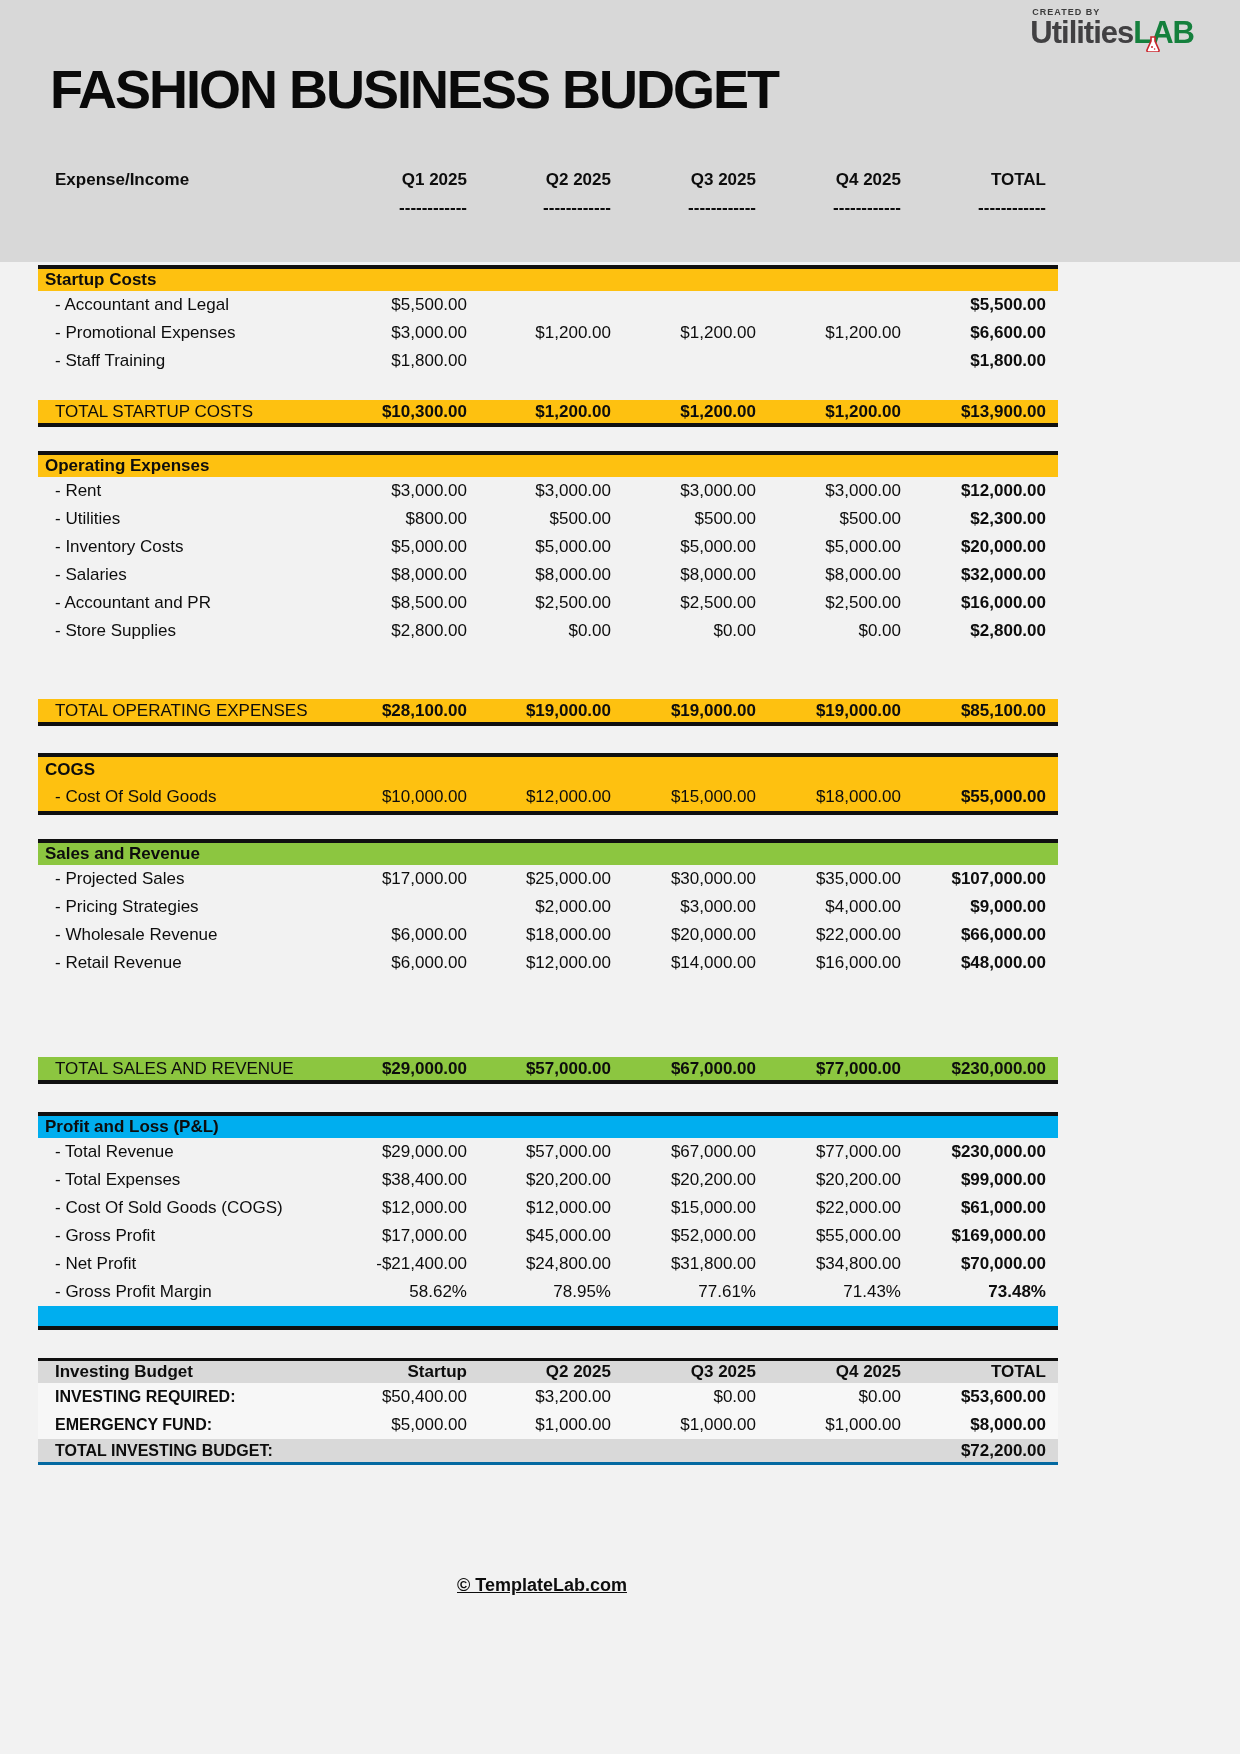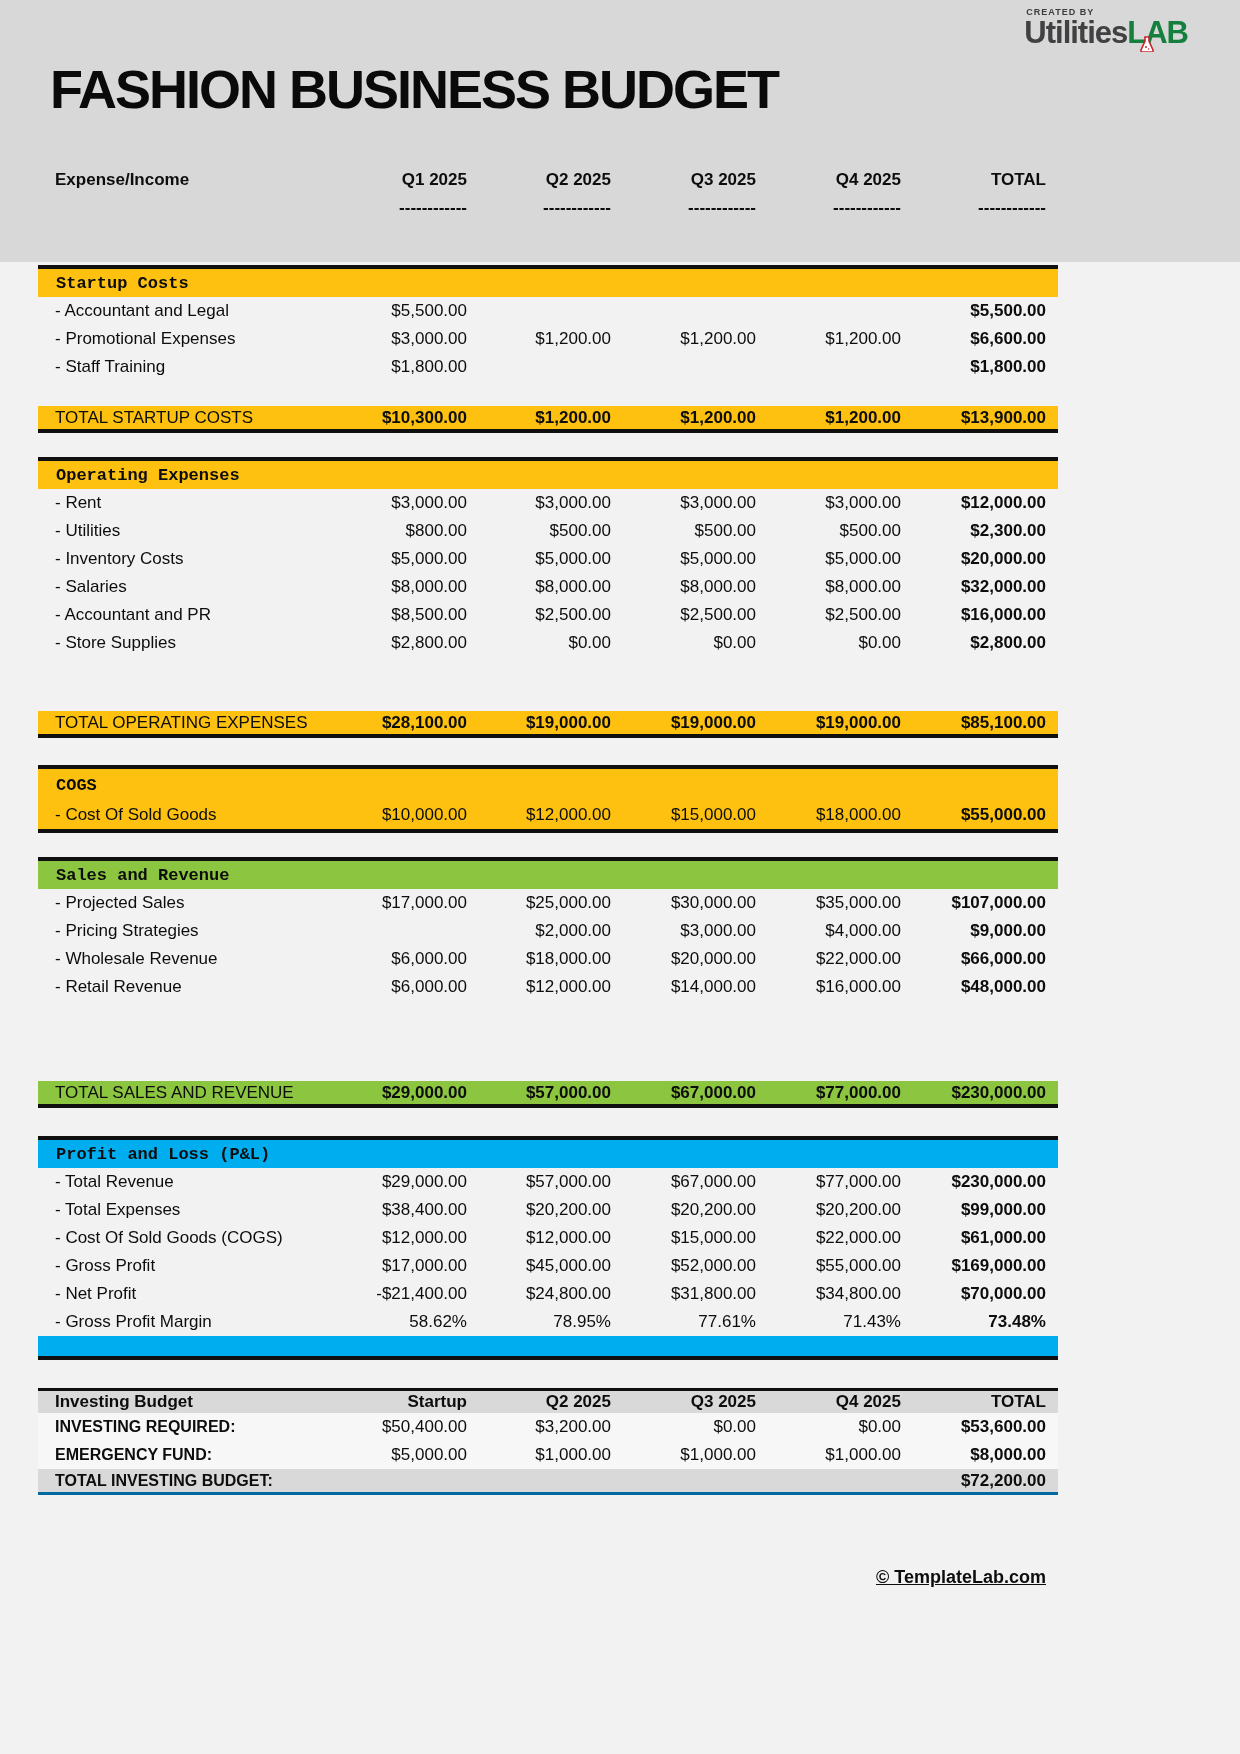--- a/index.html
+++ b/index.html
@@ -4,63 +4,63 @@
 <style>
   * { margin:0; padding:0; box-sizing:border-box; }
   body { background:#e8e8e8; }
   .page {
     width:1240px; height:1754px; position:relative; overflow:hidden;
     background:#f2f2f2; color:#0d0d0d;
     font-family:"Liberation Sans", sans-serif; font-size:17px;
   }
   .band { position:absolute; top:0; left:0; width:1240px; height:262px; background:#d8d8d8; }
   
-  .logo { position:absolute; top:8px; right:52px; text-align:left; line-height:1; }
+  .logo { position:absolute; top:8px; right:46px; text-align:left; line-height:1; }
   .logo .created { font-size:9px; font-weight:bold; letter-spacing:1px; color:#3c3c3c; margin-left:2px; }
   .logo .brandrow { font-size:31px; font-weight:bold; letter-spacing:-1px; position:relative; }
   .logo .gray { color:#414042; }
   .logo .red { color:#15803d; }
   .logo .flask { position:absolute; right:34px; top:9px; }
   
   .title { position:absolute; left:50px; top:58px; font-size:54px; font-weight:bold;
            letter-spacing:-2px; color:#0a0a0a; white-space:nowrap; }
   
   .tbl { position:relative; margin-left:38px; width:1020px; }
   .r { display:grid; grid-template-columns:285px 144px 144px 145px 145px 145px;
        height:28px; align-items:center; padding-right:12px; }
   .r .l { padding-left:17px; text-align:left; white-space:nowrap; }
   .r .n { text-align:right; white-space:nowrap; }
   .r .t { text-align:right; font-weight:bold; white-space:nowrap; }
   .bold { font-weight:bold; }
   
   .colhead { position:absolute; top:168px; left:38px; width:1020px; height:24px; }
   .dashrow { position:absolute; top:196px; left:38px; width:1020px; height:24px; }
   
-  .sech { height:32px; display:flex; align-items:center; padding-left:18px;
-          font-weight:bold; border-top:4px solid #101010;font-family:Liberation Mono, monospace; }
+  .sech { height:26px; display:flex; align-items:center; padding-left:7px;
+          font-weight:bold; border-top:4px solid #101010; }
   .totrow { height:27px; border-bottom:4px solid #101010; font-weight:bold; }
   .totrow .l { font-weight:normal; }
   .yellow { background:#fec110; }
   .green  { background:#8cc640; }
   .blue   { background:#00aeef; }
   .spacer25 { height:25px; } .spacer54 { height:54px; } .spacer80 { height:80px; }
   .startup-wrap { margin-top:265px; }
   .cogs-block { border-top:4px solid #101010; border-bottom:4px solid #101010; }
   .cogs-block .sech { border-top:none; }
   .bluebar { height:24px; border-bottom:4px solid #101010; }
   
   .inv-head { height:25px; background:#d9d9d9; border-top:3px solid #101010; font-weight:bold; }
   .inv-head .n { font-weight:bold; }
   .inv-row { height:28px; background:#f7f7f7; }
   .inv-row .l { font-weight:bold; font-size:16px; }
   .inv-tot { height:26px; background:#d9d9d9; border-bottom:3px solid #0369a1; font-weight:bold; }
   .inv-tot .l { font-size:16px; }
   
-  .footer { margin-left:38px; width:1020px; padding-right:12px; margin-top:72px;
-            text-align:right; }
+  .footer { margin-left:38px; width:1020px; padding-right:12px; margin-top:110px;
+            text-align:center; }
   .footer a { color:#0d0d0d; font-weight:bold; text-decoration:underline; font-size:18px; }
 </style>
 </head>
 <body>
 
 <div class="page">
 
   <div class="band">
     <div class="logo">
       <div class="created">CREATED BY</div>

